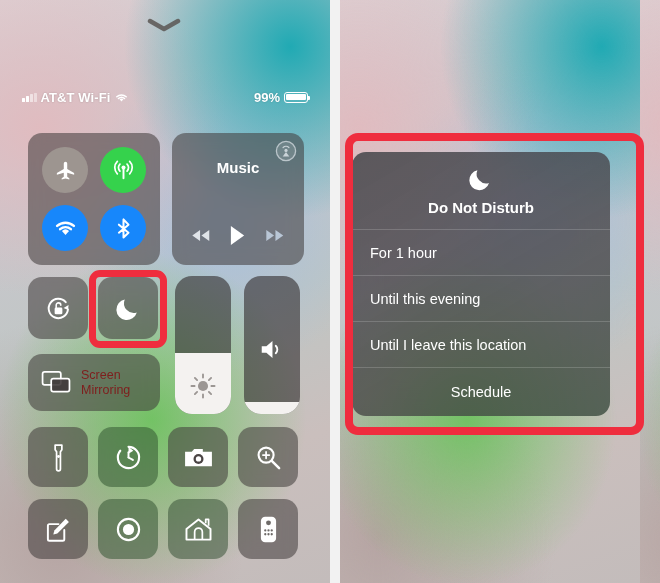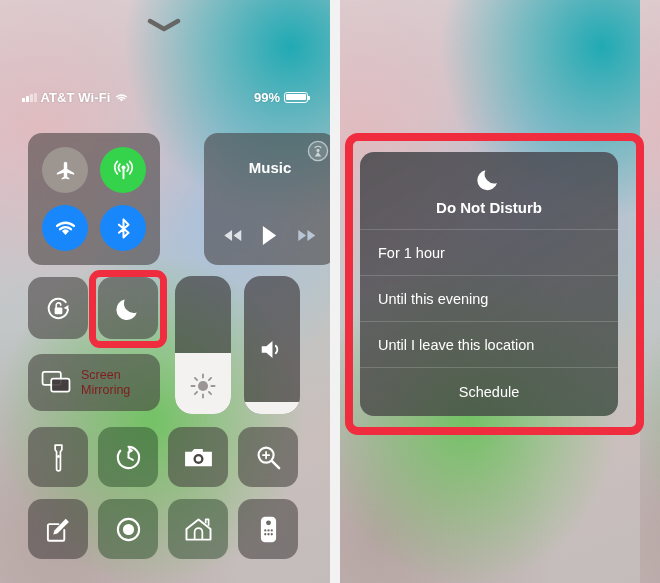--- a/index.html
+++ b/index.html
@@ -74,21 +74,21 @@
   #cc-connectivity { left: 28px;  top: 133px; width: 132px; height: 132px; }
   .circle-btn {
     position: absolute; width: 46px; height: 46px; border-radius: 50%;
     display: flex; align-items: center; justify-content: center;
   }
   .cb-airplane  { left: 14px; top: 14px; background: rgba(160,152,147,0.92); }
   .cb-cellular  { left: 72px; top: 14px; background: #35d24c; }
   .cb-wifi      { left: 14px; top: 72px; background: #1787fb; }
   .cb-bluetooth { left: 72px; top: 72px; background: #1787fb; }
 
-  #cc-music { left: 172px; top: 133px; width: 132px; height: 132px; margin-left: 32px; }
+  #cc-music { left: 172px; top: 133px; width: 132px; height: 132px; }
   .music-title {
     position: absolute; left: 0; right: 0; top: 26px; text-align: center;
     color: #fff; font-size: 15px; font-weight: bold;
   }
   .airplay-ic { position: absolute; right: 7px; top: 7px; width: 22px; height: 22px; opacity: .82; }
   .music-controls {
     position: absolute; left: 0; right: 0; bottom: 18px;
     display: flex; align-items: center; justify-content: space-around;
     padding: 0 10px;
   }
@@ -127,21 +127,21 @@
   
   .redbox {
     position: absolute; border: 7px solid #ef2d3e; border-radius: 11px;
     pointer-events: none;
   }
   #redbox-dnd   { left: 89px;  top: 270px; width: 78px; height: 78px; }
   #redbox-menu  { left: 5px;   top: 133px; width: 299px; height: 302px; border-width: 8px; border-radius: 13px; }
 
   
   #dnd-menu {
-    position: absolute; left: 20px; top: 152px; width: 258px; height: 264px;
+    position: absolute; left: 12px; top: 152px; width: 258px; height: 264px;
     border-radius: 14px; overflow: hidden;
     background: linear-gradient(150deg, rgba(58,62,66,0.80) 0%, rgba(70,66,72,0.78) 35%,
                 rgba(74,72,72,0.80) 62%, rgba(58,74,62,0.80) 100%);
     backdrop-filter: blur(14px);
   }
   .dnd-head {
     height: 78px; display: flex; flex-direction: column;
     align-items: center; justify-content: center; gap: 7px;
     border-bottom: 1px solid rgba(255,255,255,0.17);
   }

